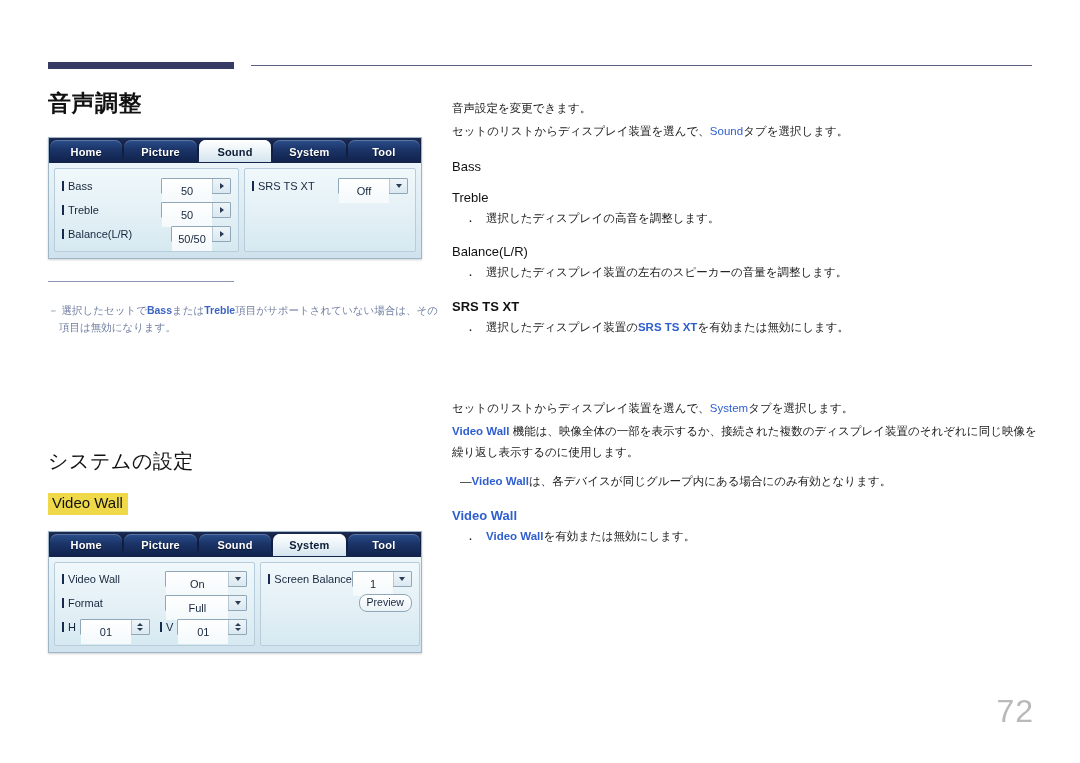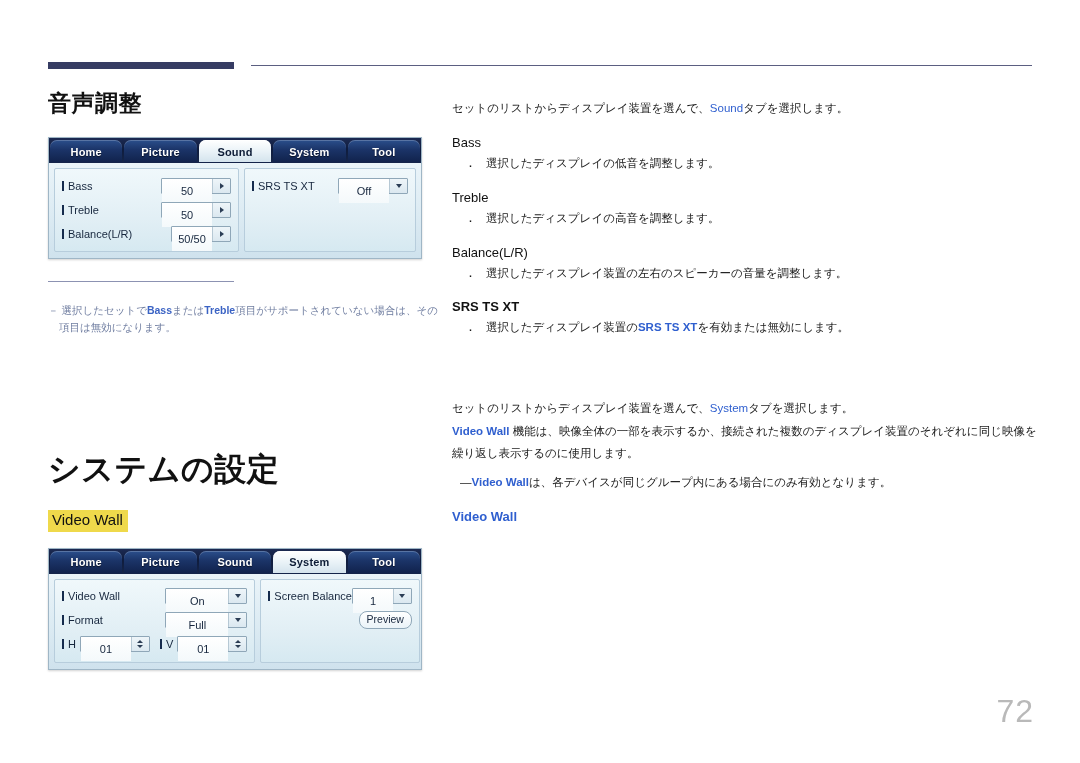--- a/index.html
+++ b/index.html
@@ -57,22 +57,22 @@
   }
 
   h1.section-title {
     font-size: 23px;
     font-weight: bold;
     letter-spacing: 0.5px;
     margin: 0 0 18px 0;
     color: #111;
   }
   h1.section-title.light {
-    font-weight: bold;
-    font-size: 32px;
+    font-weight: normal;
+    font-size: 20px;
   }
 
   .hl-heading {
     display: inline-block;
     background: #efd94b;
     color: #111;
     font-size: 15px;
     padding: 2px 5px 3px 4px;
     margin: 0 0 16px 0;
     line-height: 1.1;
@@ -467,39 +467,40 @@
         </div>
 
       </div>
     </div>
   </div>
 
 </div>
 
 <div class="col-right">
 
+  <p class="p-body">音声設定を変更できます。</p>
   <p class="p-body gap"><span>セットのリストからディスプレイ装置を選んで、</span><span class="blue">Sound</span><span>タブを選択します。</span></p>
 
   <h3 class="p-sub">Bass</h3>
-  <p class="bullet">選択したディスプレイの低音を調整します。</p>
 
   <h3 class="p-sub">Treble</h3>
   <p class="bullet">選択したディスプレイの高音を調整します。</p>
 
   <h3 class="p-sub">Balance(L/R)</h3>
   <p class="bullet">選択したディスプレイ装置の左右のスピーカーの音量を調整します。</p>
 
   <h3 class="p-sub bold">SRS TS XT</h3>
   <p class="bullet"><span>選択したディスプレイ装置の</span><span class="blue-b">SRS TS XT</span><span>を有効または無効にします。</span></p>
 
   <div style="margin-top:60px;">
     <p class="p-body"><span>セットのリストからディスプレイ装置を選んで、</span><span class="blue">System</span><span>タブを選択します。</span></p>
 
     <p class="p-body"><span class="blue-b">Video Wall</span><span> 機能は、映像全体の一部を表示するか、接続された複数のディスプレイ装置のそれぞれに同じ映像を繰り返し表示するのに使用します。</span></p>
 
     <p class="dash-note"><span>―</span><span class="blue-b">Video Wall</span><span>は、各デバイスが同じグループ内にある場合にのみ有効となります。</span></p>
 
     <h3 class="p-sub blue-head">Video Wall</h3>
+    <p class="bullet"><span class="blue-b">Video Wall</span><span>を有効または無効にします。</span></p>
   </div>
 
 </div>
 
 <div id="page-number">72</div>
 
 </body></html>

